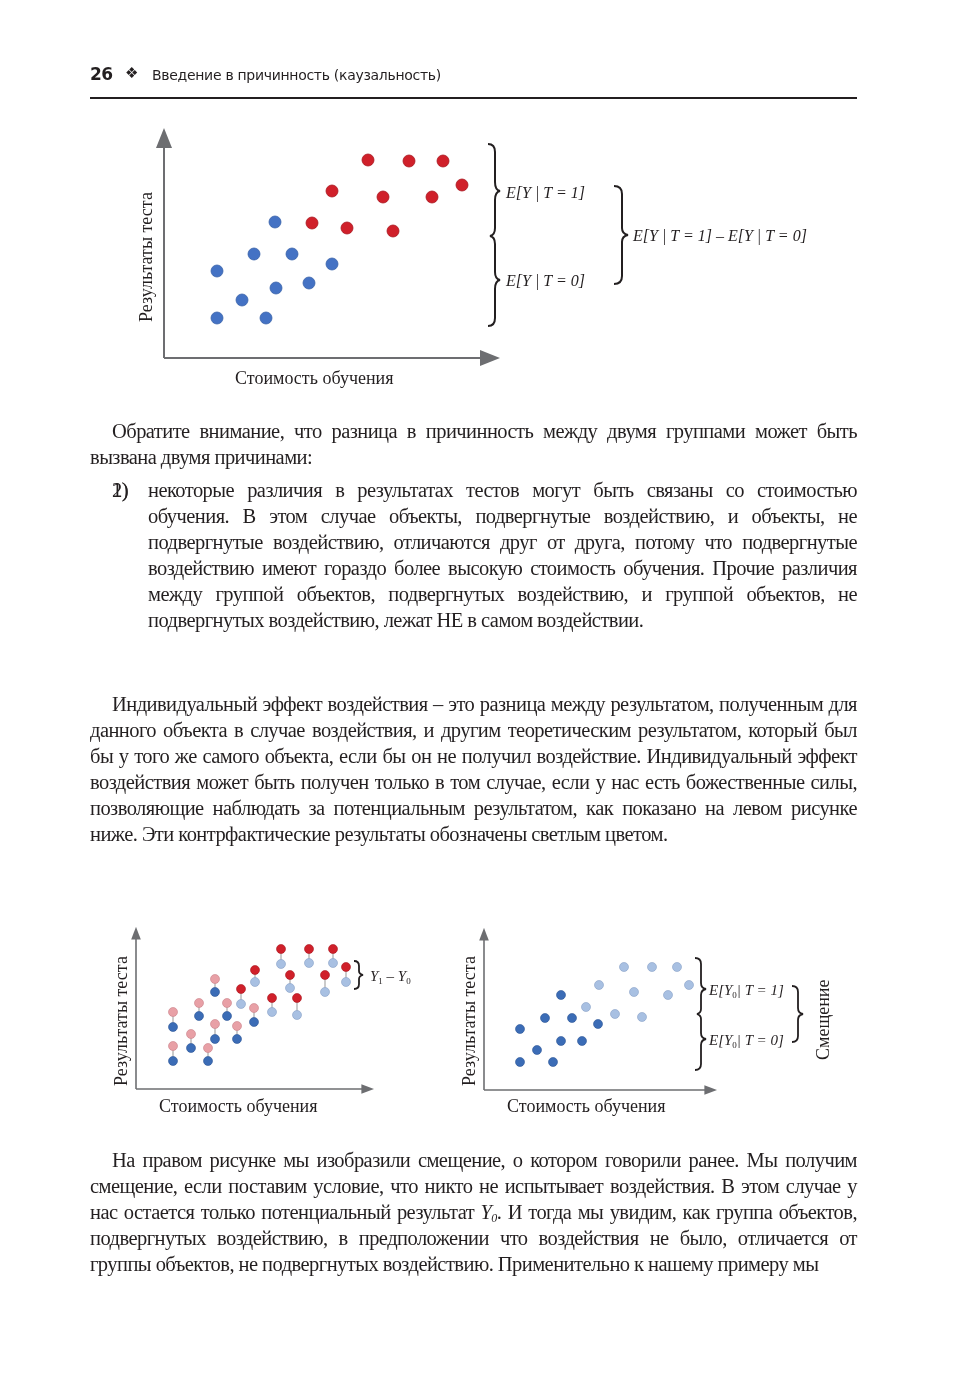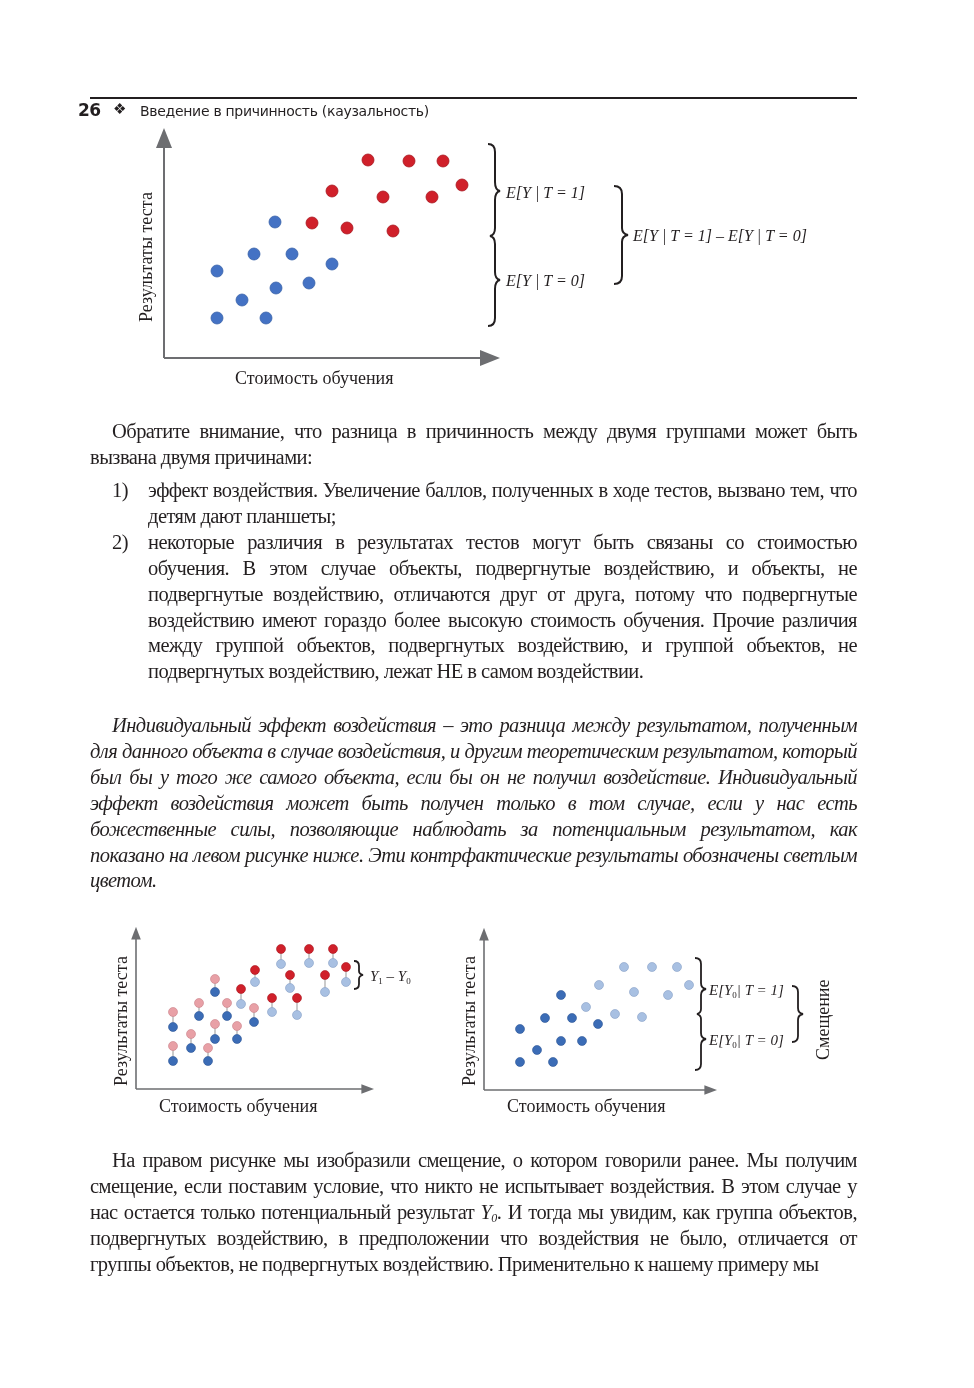--- a/index.html
+++ b/index.html
@@ -1,17 +1,17 @@
 <!DOCTYPE html>
 <html><head>
 <meta charset="utf-8">
 <style>
   html, body { margin: 0; padding: 0; background: #ffffff; }
   body { width: 974px; height: 1388px; position: relative; overflow: hidden; font-family: "Liberation Serif", "DejaVu Serif", serif; color: #231f20; }
-  .header { position: absolute; left: 78px; top: 62px; width: 767px; height: 30px; font-family: "DejaVu Sans", "Liberation Sans", sans-serif; margin-top: 36px; }
+  .header { position: absolute; left: 90px; top: 62px; width: 767px; height: 30px; font-family: "DejaVu Sans", "Liberation Sans", sans-serif; }
   .header .pnum { position: absolute; left: 0; top: 2px; font-size: 17px; font-weight: bold; letter-spacing: -0.5px; }
   .header .orn { position: absolute; left: 35px; top: 2px; font-size: 15px; }
   .header .title { position: absolute; left: 62px; top: 5px; font-size: 14px; letter-spacing: -0.3px; }
   .header-rule { position: absolute; left: 90px; top: 97px; width: 767px; height: 2px; background: #231f20; }
   svg.fig { position: absolute; left: 0; top: 0; }
   .para { position: absolute; left: 90px; width: 767px; font-size: 20.5px; line-height: 25.9px; text-align: justify; letter-spacing: -0.55px; word-spacing: 0px; }
   .para p { margin: 0; text-indent: 22px; }
   .list { position: absolute; left: 90px; width: 767px; font-size: 20.5px; line-height: 25.9px; letter-spacing: -0.55px; }
   .li { position: relative; padding-left: 58px; text-align: justify; }
   .li .num { position: absolute; left: 22px; top: 0; }
@@ -72,29 +72,28 @@
   <text x="0" y="0" transform="translate(152,322) rotate(-90)" font-family="Liberation Serif, serif" font-size="18" fill="#231f20">Результаты теста</text>
   <text x="235" y="384" font-family="Liberation Serif, serif" font-size="18" fill="#231f20">Стоимость обучения</text>
 </svg>
 
 <div class="para" style="top:419px;">
   <p>Обратите внимание, что разница в причинность между двумя группами может быть вызвана двумя причинами:</p>
 </div>
 <div class="list" style="top:478px;">
   <div class="li">
     <span class="num">1)</span>
-    <span>эффект воздействия. Увеличение баллов, полученных в ходе тестов, вызвано тем, что детям дают планшеты;</span>
   </div>
   <div class="li">
     <span class="num">2)</span>
     <span>некоторые различия в результатах тестов могут быть связаны со стоимостью обучения. В этом случае объекты, подвергнутые воздействию, и объекты, не подвергнутые воздействию, отличаются друг от друга, потому что подвергнутые воздействию имеют гораздо более высокую стоимость обучения. Прочие различия между группой объектов, подвергнутых воздействию, и группой объектов, не подвергнутых воздействию, лежат НЕ в самом воздействии.</span>
   </div>
 </div>
 
-<div class="para" style="top:713px;font-style:italic;">
+<div class="para" style="top:692px;">
   <p>Индивидуальный эффект воздействия – это разница между результатом, полученным для данного объекта в случае воздействия, и другим теоретическим результатом, который был бы у того же самого объекта, если бы он не получил воздействие. Индивидуальный эффект воздействия может быть получен только в том случае, если у нас есть божественные силы, позволяющие наблюдать за потенциальным результатом, как показано на левом рисунке ниже. Эти контрфактические результаты обозначены светлым цветом.</p>
 </div>
 
 <svg class="fig" width="974" height="1130">
   <defs>
     <marker id="arr2" markerWidth="8" markerHeight="6" refX="6" refY="3" orient="auto">
       <path d="M0,0 L8,3 L0,6 Z" fill="#6d6e71"></path>
     </marker>
   </defs>
 

